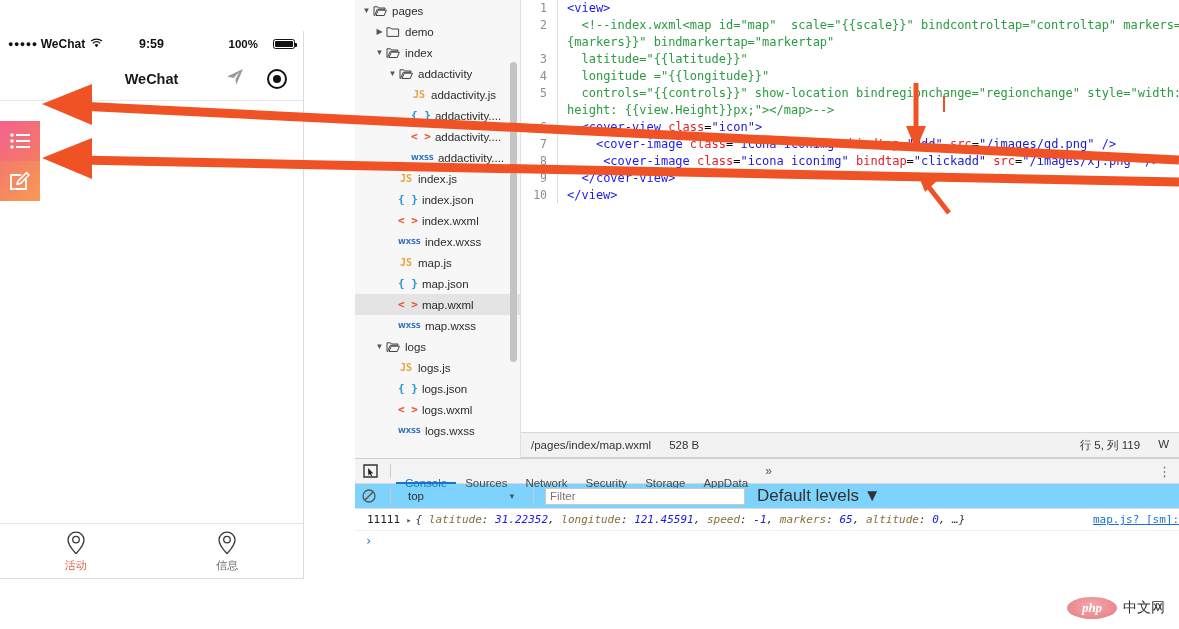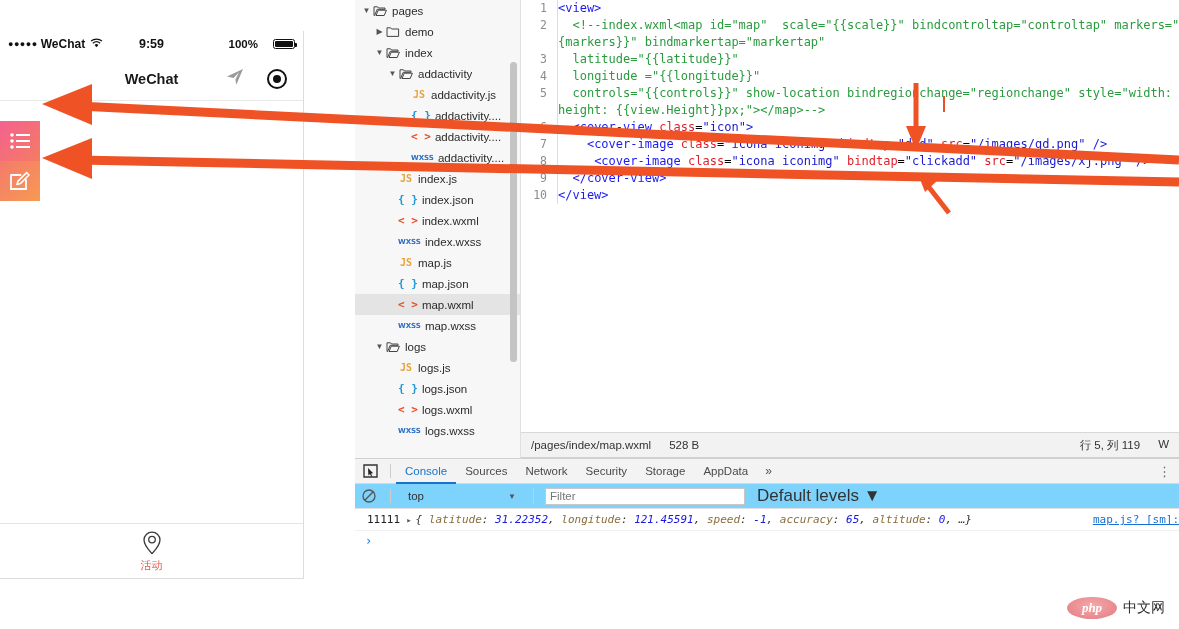--- a/index.html
+++ b/index.html
@@ -90,21 +90,21 @@
   #editor {
     position:absolute; left:521px; top:0; right:0; height:432px;
     background:#ffffff; overflow:hidden;
   }
   #code {
     font-family:"DejaVu Sans Mono","Liberation Mono",monospace;
     font-size:12px; line-height:17px; white-space:pre;
   }
   .cline { display:flex; }
   .gut { flex:0 0 36px; text-align:right; padding-right:10px; color:#8c8c8c; font-size:11.5px;}
-  .ctext { flex:1; border-left:1px solid #ddd; padding-left:0; }
+  .ctext { flex:1; border-left:1px solid #ddd; padding-left:9px; }
   .wrapline .gut { visibility:hidden; }
   .cm { color:#2a9b3f; }
   .tag { color:#1a1af0; }
   .attr { color:#e0202a; }
   .val { color:#1a1ad0; }
   #cursor { position:absolute; left:422px; top:96px; width:2px; height:16px; background:#e8502a; }
 
   
   #ed-status {
     position:absolute; left:521px; top:432px; right:0; height:26px;
@@ -114,21 +114,21 @@
   #ed-status .right { margin-left:auto; display:flex; gap:18px; }
 
   
   #devtools {
     position:absolute; left:355px; top:458px; right:0; height:100px;
     background:#fff; border-top:1px solid #d0d0d0;
   }
   #dt-tabs { height:25px; display:flex; align-items:center; background:#f3f3f3; border-bottom:1px solid #d8d8d8; padding-left:4px;}
   .inspect-ic { width:22px; height:18px; display:flex;align-items:center;justify-content:center; margin-right:4px;}
   .dt-sep { width:1px; height:14px; background:#ccc; margin:0 5px;}
-  .dtab { font-size:11.5px; color:#4a4a4a; padding:0 9px; height:25px; line-height:25px; }
+  .dtab { font-size:11.5px; color:#4a4a4a; padding:12px 9px; height:25px; line-height:25px; }
   .dtab.active { color:#1a73c7; box-shadow: inset 0 -2px 0 #1a73c7; }
   .dt-more { font-size:12px; color:#555; padding:0 8px;}
   .dt-kebab { margin-left:auto; font-size:13px; color:#666; letter-spacing:0; padding:0 8px; }
 
   #dt-filterbar { height:25px; display:flex; align-items:center; background:#7dd3fc; border-bottom:1px solid #e0e0e0; padding-left:4px; gap:6px;}
   .ban-ic { width:20px;height:20px;display:flex;align-items:center;justify-content:center;}
   .ctx-sel { font-size:11.5px; color:#333; display:flex; align-items:center; width:120px; }
   .ctx-sel .cv{ flex:1; padding-left:6px;}
   .ctx-sel .ca{ font-size:8px; color:#555; padding-right:6px;}
   .filt-input { width:200px; height:17px; border:1px solid #c8c8c8; background:#fff; font-size:11.5px; color:#9a9a9a; padding:0 4px; line-height:15px;}
@@ -223,20 +223,29 @@
 
       <div id="sim-tabbar">
         <div class="tabitem active">
           <span class="pin">
             <svg width="22" height="24" viewBox="0 0 22 24">
                 <path d="M11 1.2C6.5 1.2 3 4.6 3 8.8c0 5.2 6.1 11.8 7.4 13.2.3.4.9.4 1.2 0C12.9 20.6 19 14 19 8.8c0-4.2-3.5-7.6-8-7.6z" fill="none" stroke="#3a3a3a" stroke-width="1.3"></path>
                 <circle cx="11" cy="8.6" r="3.3" fill="none" stroke="#3a3a3a" stroke-width="1.3"></circle>
               </svg>
           </span>
           <span class="tlabel">活动</span>
+        </div>
+        <div class="tabitem">
+          <span class="pin">
+            <svg width="22" height="24" viewBox="0 0 22 24">
+                <path d="M11 1.2C6.5 1.2 3 4.6 3 8.8c0 5.2 6.1 11.8 7.4 13.2.3.4.9.4 1.2 0C12.9 20.6 19 14 19 8.8c0-4.2-3.5-7.6-8-7.6z" fill="none" stroke="#3a3a3a" stroke-width="1.3"></path>
+                <circle cx="11" cy="8.6" r="3.3" fill="none" stroke="#3a3a3a" stroke-width="1.3"></circle>
+              </svg>
+          </span>
+          <span class="tlabel">信息</span>
         </div>
       </div>
     </div>
   </div>
 
   <div id="filetree">
     <div id="tree-rows">
         <div class="trow">
           <span style="flex:0 0 6px"></span>
           <span class="twist">▼</span>
@@ -471,21 +480,21 @@
       </span>
       <span class="dt-sep"></span>
       <input class="filt-input" placeholder="Filter" style="">
       <span class="levels">Default levels ▼</span>
     </div>
 
     <div id="dt-console">
       <div class="logrow">
         <span class="num">11111</span>
         <span class="tri">▸</span>
-        <span class="obj"><span id="objtxt">{ <span class="k">latitude</span>: <span class="n">31.22352</span>, <span class="k">longitude</span>: <span class="n">121.45591</span>, <span class="k">speed</span>: <span class="n">-1</span>, <span class="k">accuracy</span>: <span class="n">65</span>, <span class="k">altitude</span>: <span class="n">0</span>, …}</span></span>
+        <span class="obj"><span id="objtxt">{ <span class="k">latitude</span>: <span class="n">31.22352</span>, <span class="k">longitude</span>: <span class="n">121.45591</span>, <span class="k">speed</span>: <span class="n">-1</span>, <span class="k">markers</span>: <span class="n">65</span>, <span class="k">altitude</span>: <span class="n">0</span>, …}</span></span>
         <span class="src">map.js? [sm]:</span>
       </div>
       <div class="promptrow">
         <span>›</span>
       </div>
     </div>
   </div>
 
   <div id="wm">
     <span class="php">php</span>

